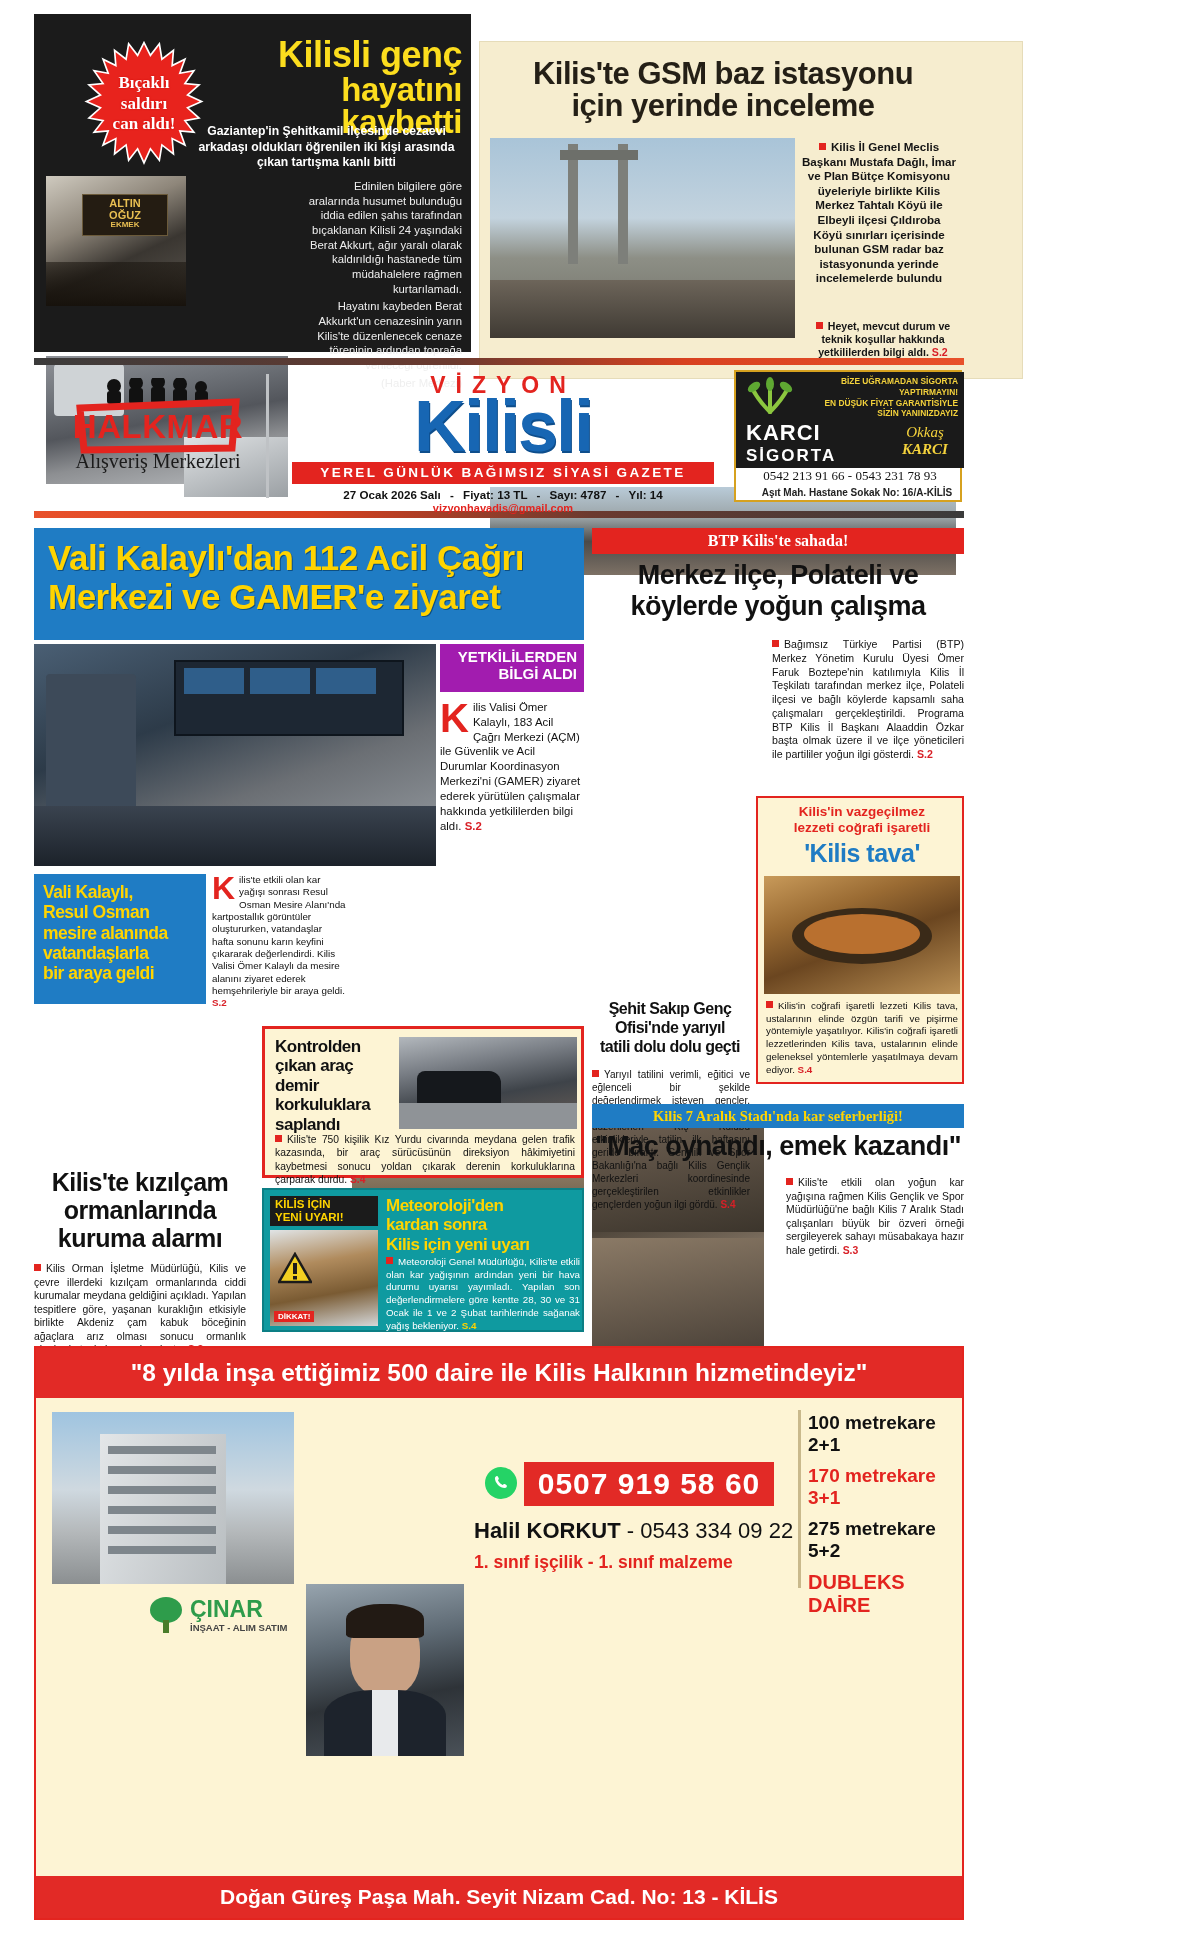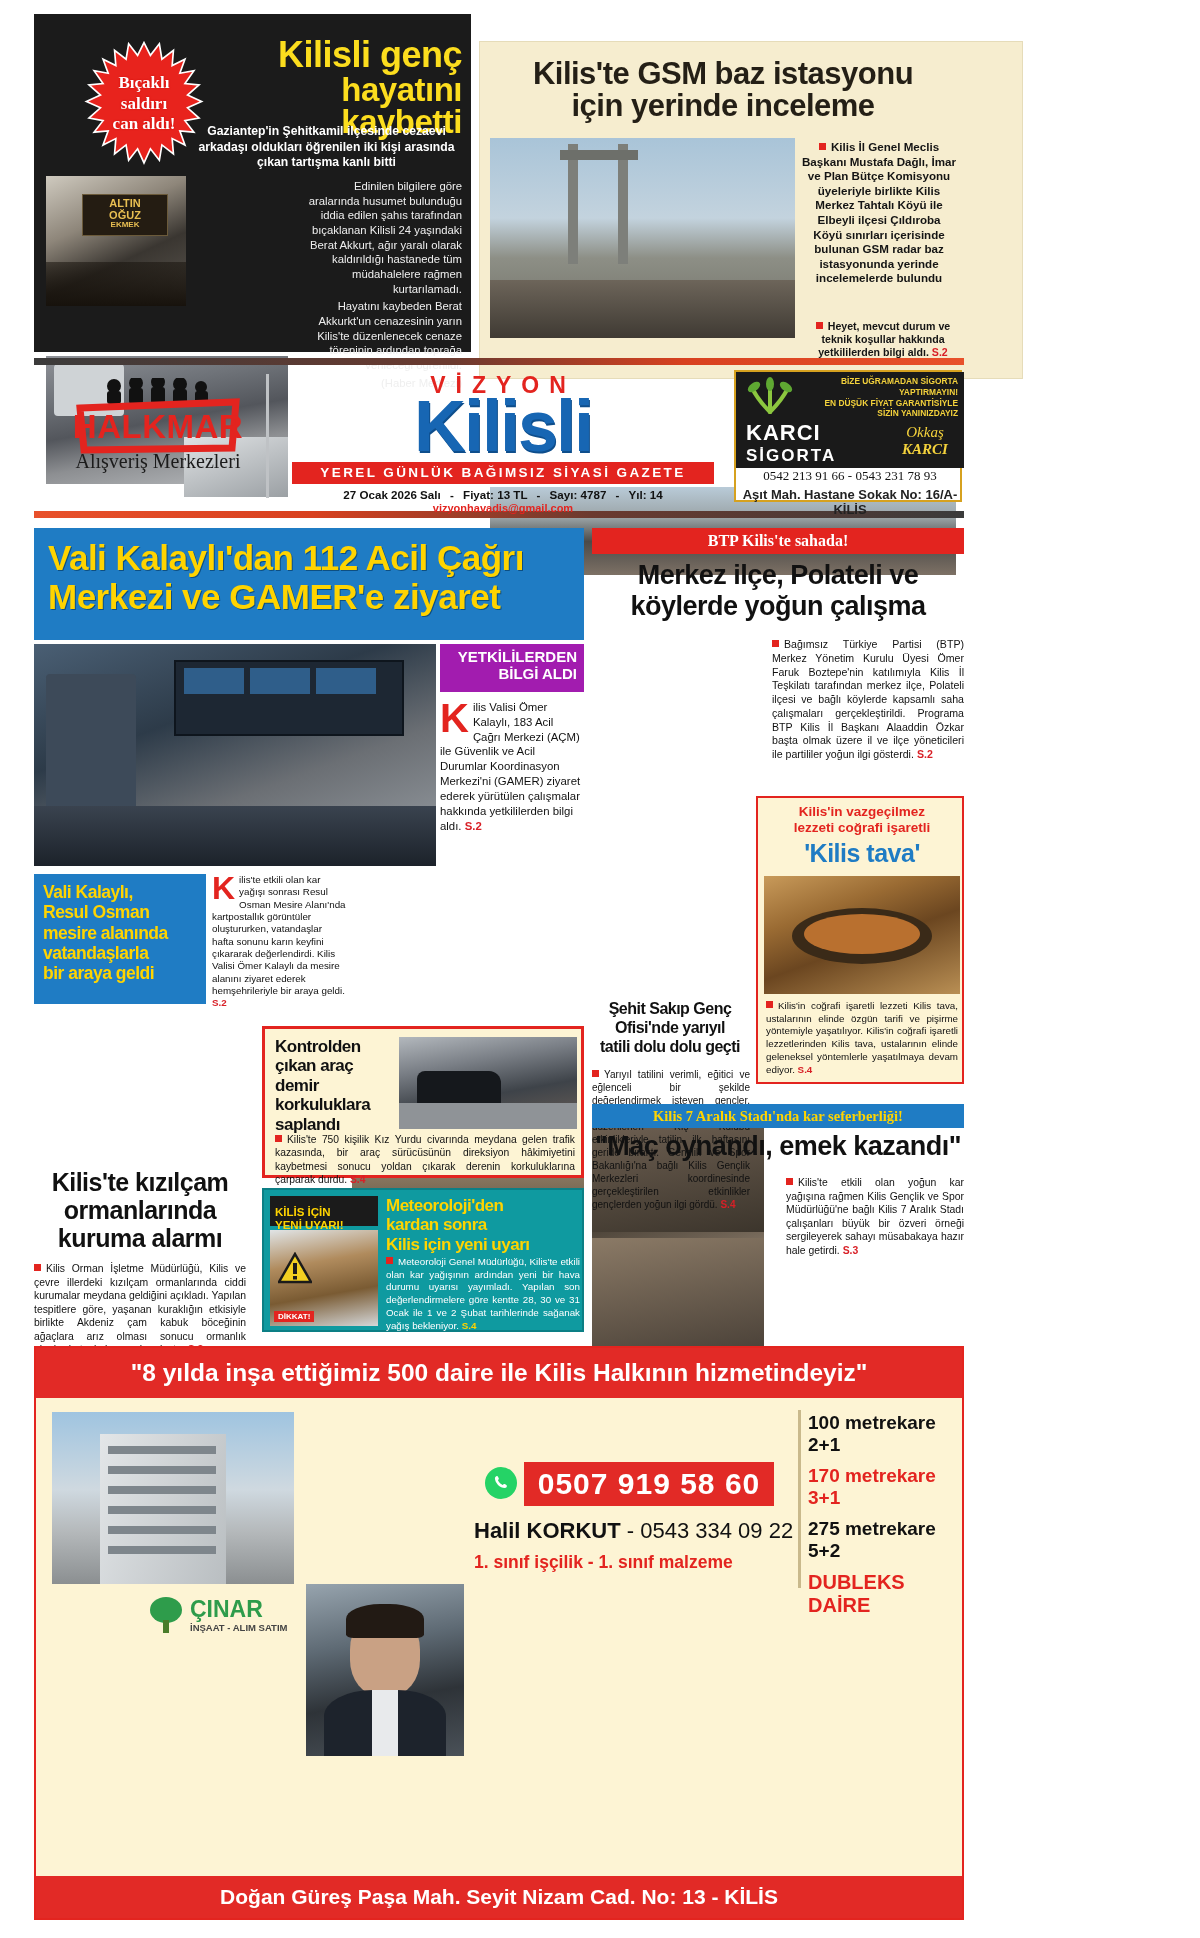--- a/index.html
+++ b/index.html
@@ -207,21 +207,21 @@
       <div class="abs" style="left:0; top:44px; width:150px; height:52px; background:#1a1a1a; color:#fff; padding:4px 0 0 10px;">
         <div style="font-weight:900; font-size:22px; letter-spacing:1px;">KARCI</div>
         <div style="font-weight:900; font-size:17px; letter-spacing:2px;">SİGORTA</div>
       </div>
       <div class="abs" style="left:150px; top:44px; width:78px; height:52px; background:#1a1a1a; color:#f4d23c;
                               font-family:'Liberation Serif',serif; font-style:italic; text-align:center; padding-top:8px;">
         <div style="font-size:15px;">Okkaş</div>
         <div style="font-size:15px; font-weight:700;">KARCI</div>
       </div>
       <div class="abs" style="left:0; top:96px; width:228px; text-align:center; font-family:'Liberation Serif',serif; font-size:13px; color:#111;">0542 213 91 66 - 0543 231 78 93</div>
-      <div class="abs" style="left:0; top:115px; width:228px; text-align:center; font-size:13px; font-weight:700; color:#222;">Aşıt Mah. Hastane Sokak No: 16/A-KİLİS</div>
+      <div class="abs" style="left:7px; top:115px; width:228px; text-align:center; font-size:10px; font-weight:700; color:#222;">Aşıt Mah. Hastane Sokak No: 16/A-KİLİS</div>
     </div>
   </div>
 
   <div class="abs" style="left:34px; top:528px; width:550px; height:112px; background:#1f7cc4;">
     <div class="abs hdl" style="left:14px; top:10px; width:524px; color:#ffd400; font-size:35px; line-height:1.12; text-shadow:1px 1px 0 #0d4f82;">
       <div>Vali Kalaylı'dan 112 Acil Çağrı</div>
       <div>Merkezi ve GAMER'e ziyaret</div>
     </div>
   </div>
 
@@ -292,21 +292,21 @@
       <div class="abs" style="left:0; bottom:0; width:178px; height:26px; background:#8f9397;"></div>
     </div>
     <div class="abs" style="left:10px; top:104px; width:300px; font-size:10.3px; line-height:1.3; color:#111; text-align:justify;">
       <span class="sq">Kilis'te 750 kişilik Kız Yurdu civarında meydana gelen trafik kazasında, bir araç sürücüsünün direksiyon hâkimiyetini kaybetmesi sonucu yoldan çıkarak derenin korkuluklarına çarparak durdu.</span>
       <span class="ref">S.4</span>
     </div>
   </div>
 
   <div class="abs" style="left:262px; top:1188px; width:322px; height:144px; background:#0f9aa0; border:2px solid #0c7f85;">
     <div class="abs" style="left:6px; top:6px; width:108px; height:30px; background:#1b1b1b; color:#ffd400;
-                            font-weight:900; font-size:11.5px; line-height:1.12; padding:10px 0 0 5px;">
+                            font-weight:900; font-size:11.5px; line-height:1.12; padding:2px 0 0 5px;">
       <div>KİLİS İÇİN</div>
       <div>YENİ UYARI!</div>
     </div>
     <div class="abs ph ph-warn" style="left:6px; top:40px; width:108px; height:96px;">
       <div class="abs" style="left:8px; top:22px; width:34px; height:32px;">
         <svg width="34" height="32" viewBox="0 0 34 32">
           <polygon points="17,2 33,30 1,30" fill="#f2d021" stroke="#1b1b1b" stroke-width="2.5"></polygon>
           <rect x="15" y="11" width="4" height="11" fill="#1b1b1b"></rect>
           <rect x="15" y="24" width="4" height="3.5" fill="#1b1b1b"></rect>
         </svg>

